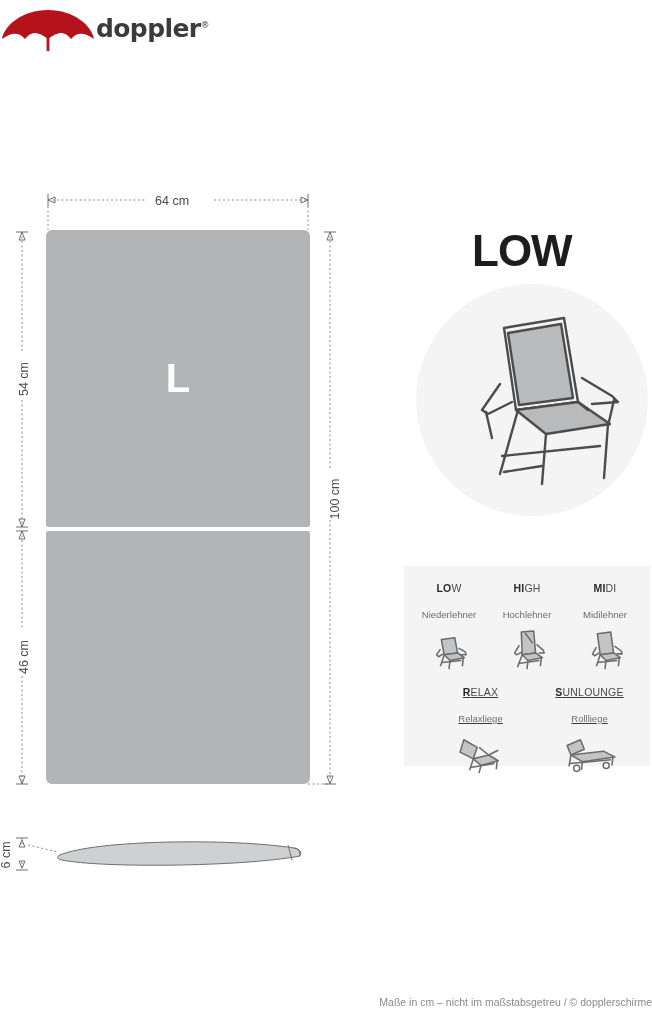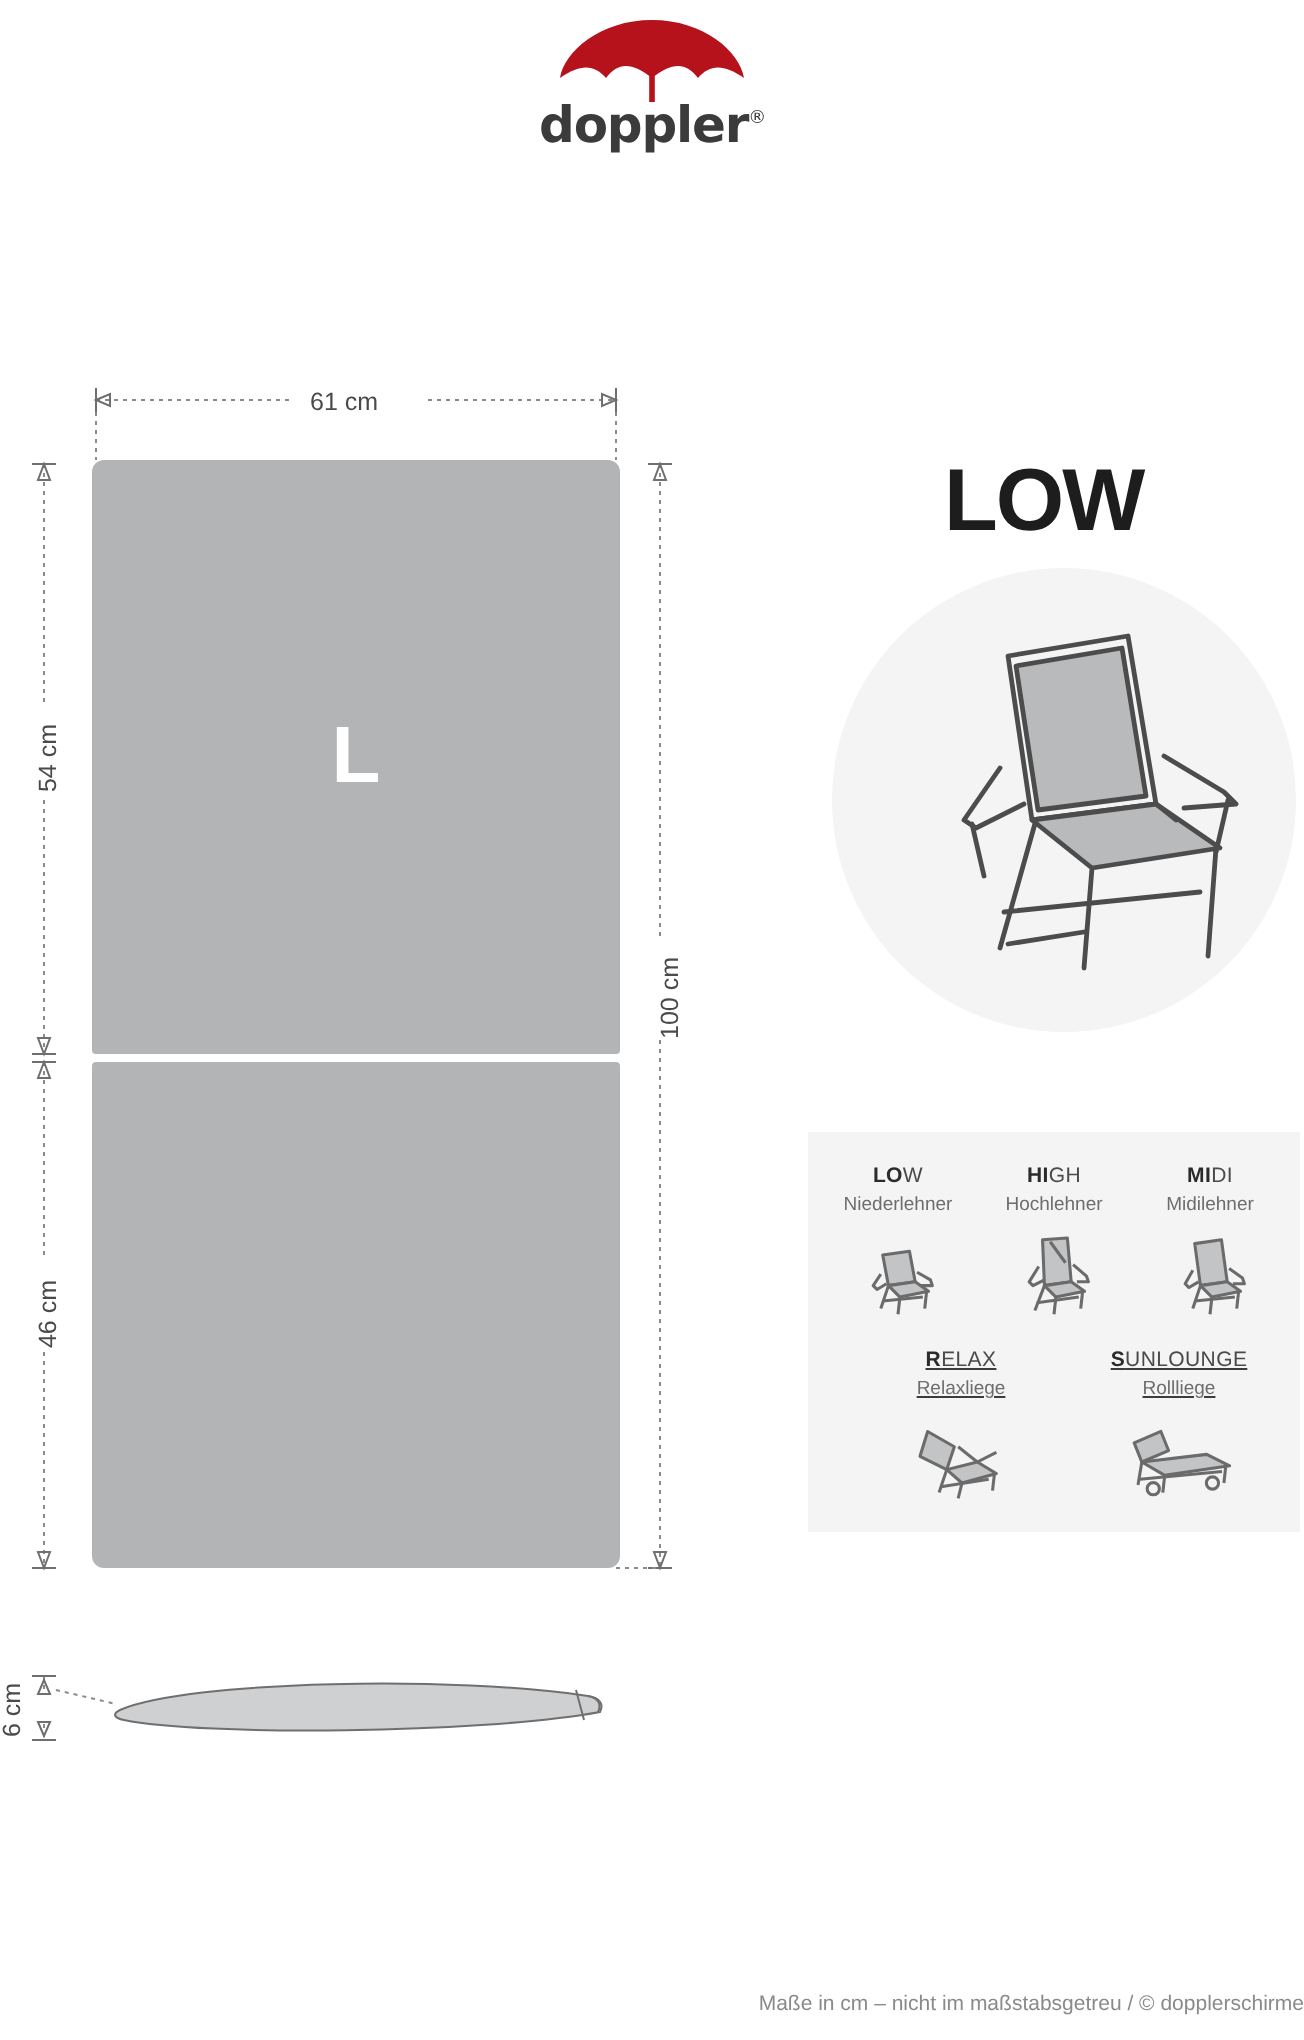--- a/index.html
+++ b/index.html
@@ -12,21 +12,21 @@
     color: #3c3c3c;
     position: relative;
     overflow: hidden;
   }
 
   
   #logo {
     position: absolute;
     left: 0; right: 0; top: 8px;
     display: flex;
-    flex-direction: column;
+    flex-direction: row;
     align-items: center;
   }
   #logo .umbrella { width: 96px; height: 44px; }
   #logo .brand {
     font-family: "DejaVu Sans", sans-serif;
     font-size: 25px;
     font-weight: bold;
     letter-spacing: -0.6px;
     color: #3b3b3b;
     margin-top: -4px;
@@ -103,21 +103,21 @@
     background: #f4f4f4;
   }
   .var-row { display: flex; }
   .var-row.row1 { padding: 16px 6px 0 6px; }
   .var-row.row2 { padding: 14px 6px 0 22px; text-decoration: underline; }
   .variant { flex: 1; text-align: center; }
   .variant .vname {
     font-size: 10.5px; color: #4a4a4a; letter-spacing: .2px;
   }
   .variant .vname b { font-weight: bold; color: #2b2b2b; }
-  .variant .vsub { font-size: 9.5px; color: #6d6d6d; margin-top: 3px; }
+  .variant .vsub { font-size: 9.5px; color: #6d6d6d; margin-top: 15px; }
   .variant .vicon { margin-top: 6px; height: 46px; display: flex; align-items: flex-end; justify-content: center; }
 
   
   #footer {
     position: absolute; left: 0; right: 0; top: 996px;
     text-align: right;
     font-size: 10.5px;
     color: #8a8a8a;
   }
 
@@ -186,21 +186,21 @@
 
     <line class="dash" x1="22" y1="838" x2="22" y2="845"></line>
     <line class="dash" x1="22" y1="862" x2="22" y2="870"></line>
     <line class="ln" x1="16" y1="838" x2="28" y2="838"></line>
     <line class="ln" x1="16" y1="870" x2="28" y2="870"></line>
     <path class="ln" d="M22 840 l-3 7 h6 z" fill="#6f6f6f"></path>
     <path class="ln" d="M22 868 l-3 -7 h6 z" fill="#6f6f6f"></path>
     <line class="dash" x1="28" y1="845" x2="58" y2="852"></line>
   </svg>
 
-  <span class="dim-label" id="label-48">61 cm</span>
+  <span class="dim-label" id="label-48">64 cm</span>
   <span class="dim-label vert" id="label-54">54 cm</span>
   <span class="dim-label vert" id="label-46">46 cm</span>
   <span class="dim-label vert" id="label-100">100 cm</span>
   <span class="dim-label vert" id="label-6">6 cm</span>
 </div>
 
 <div id="right">
 
   <div id="title-low">LOW</div>
 

